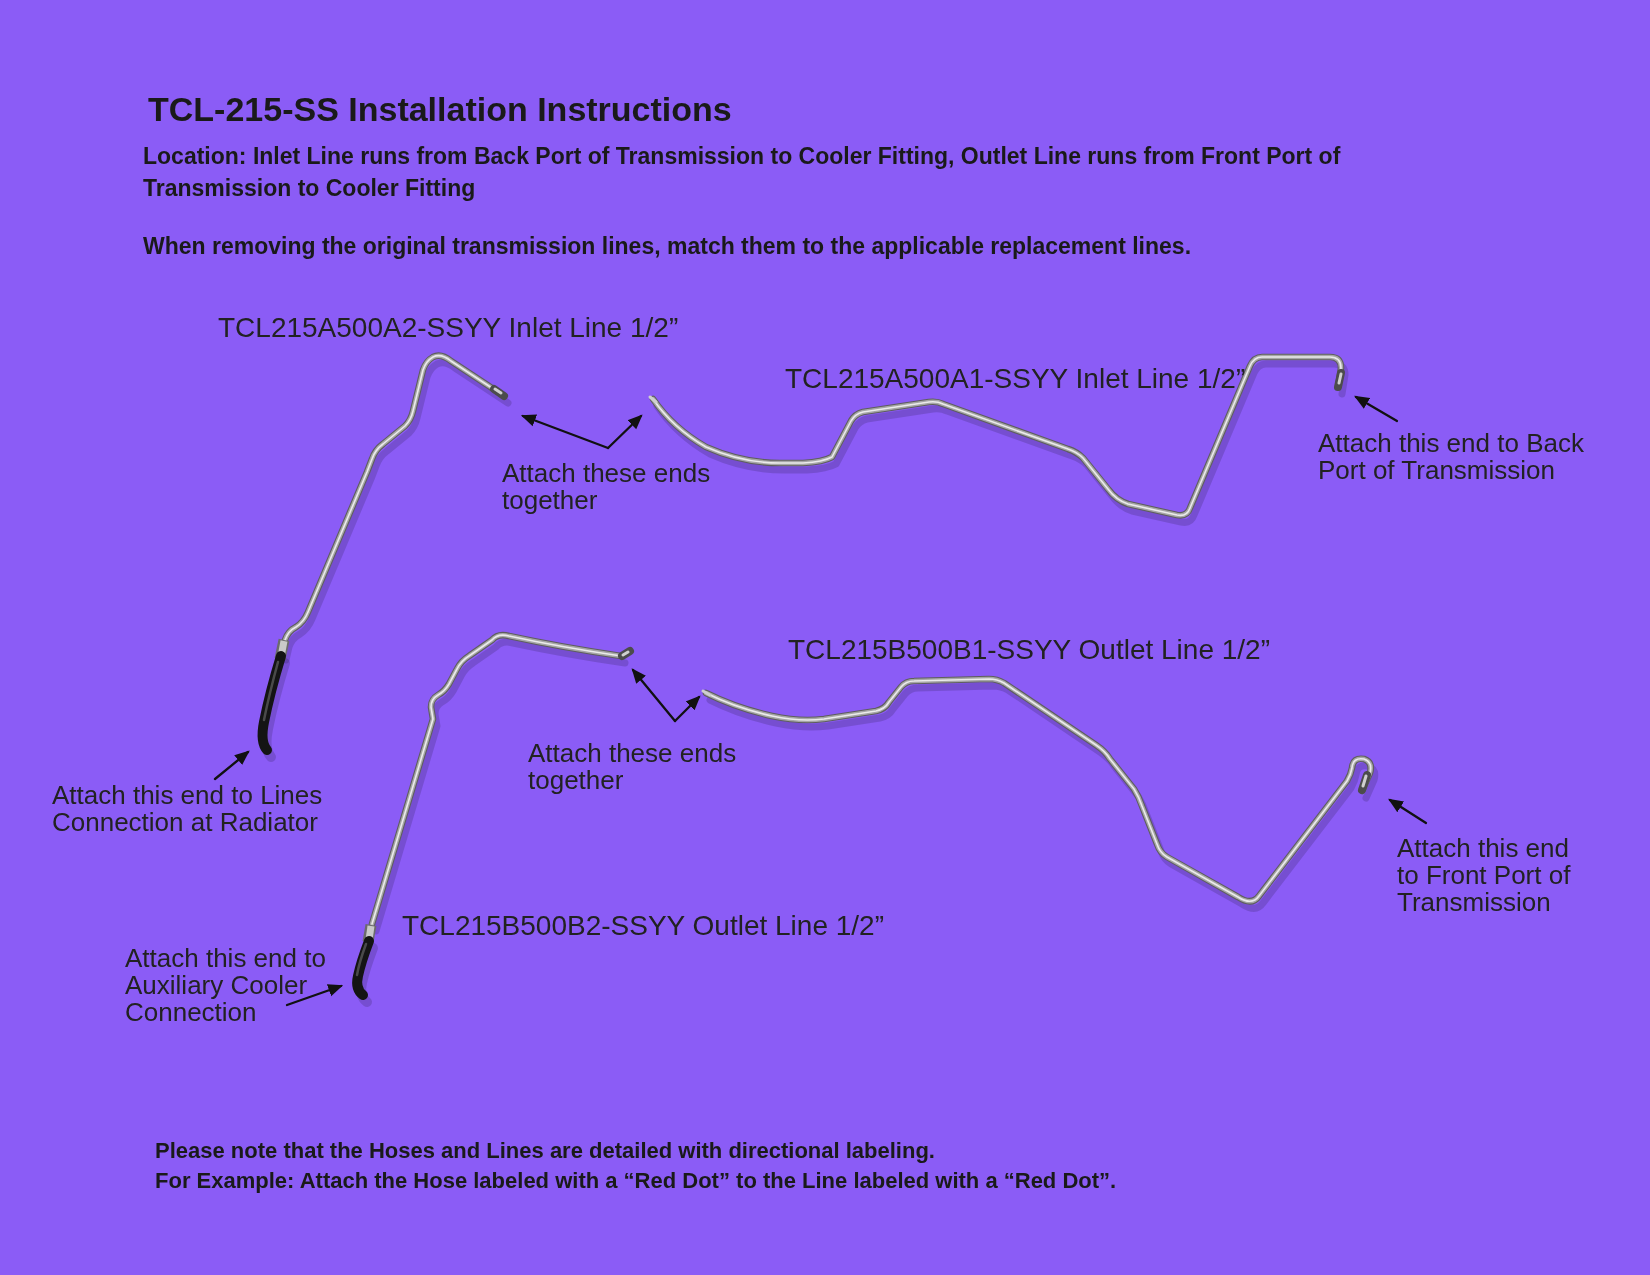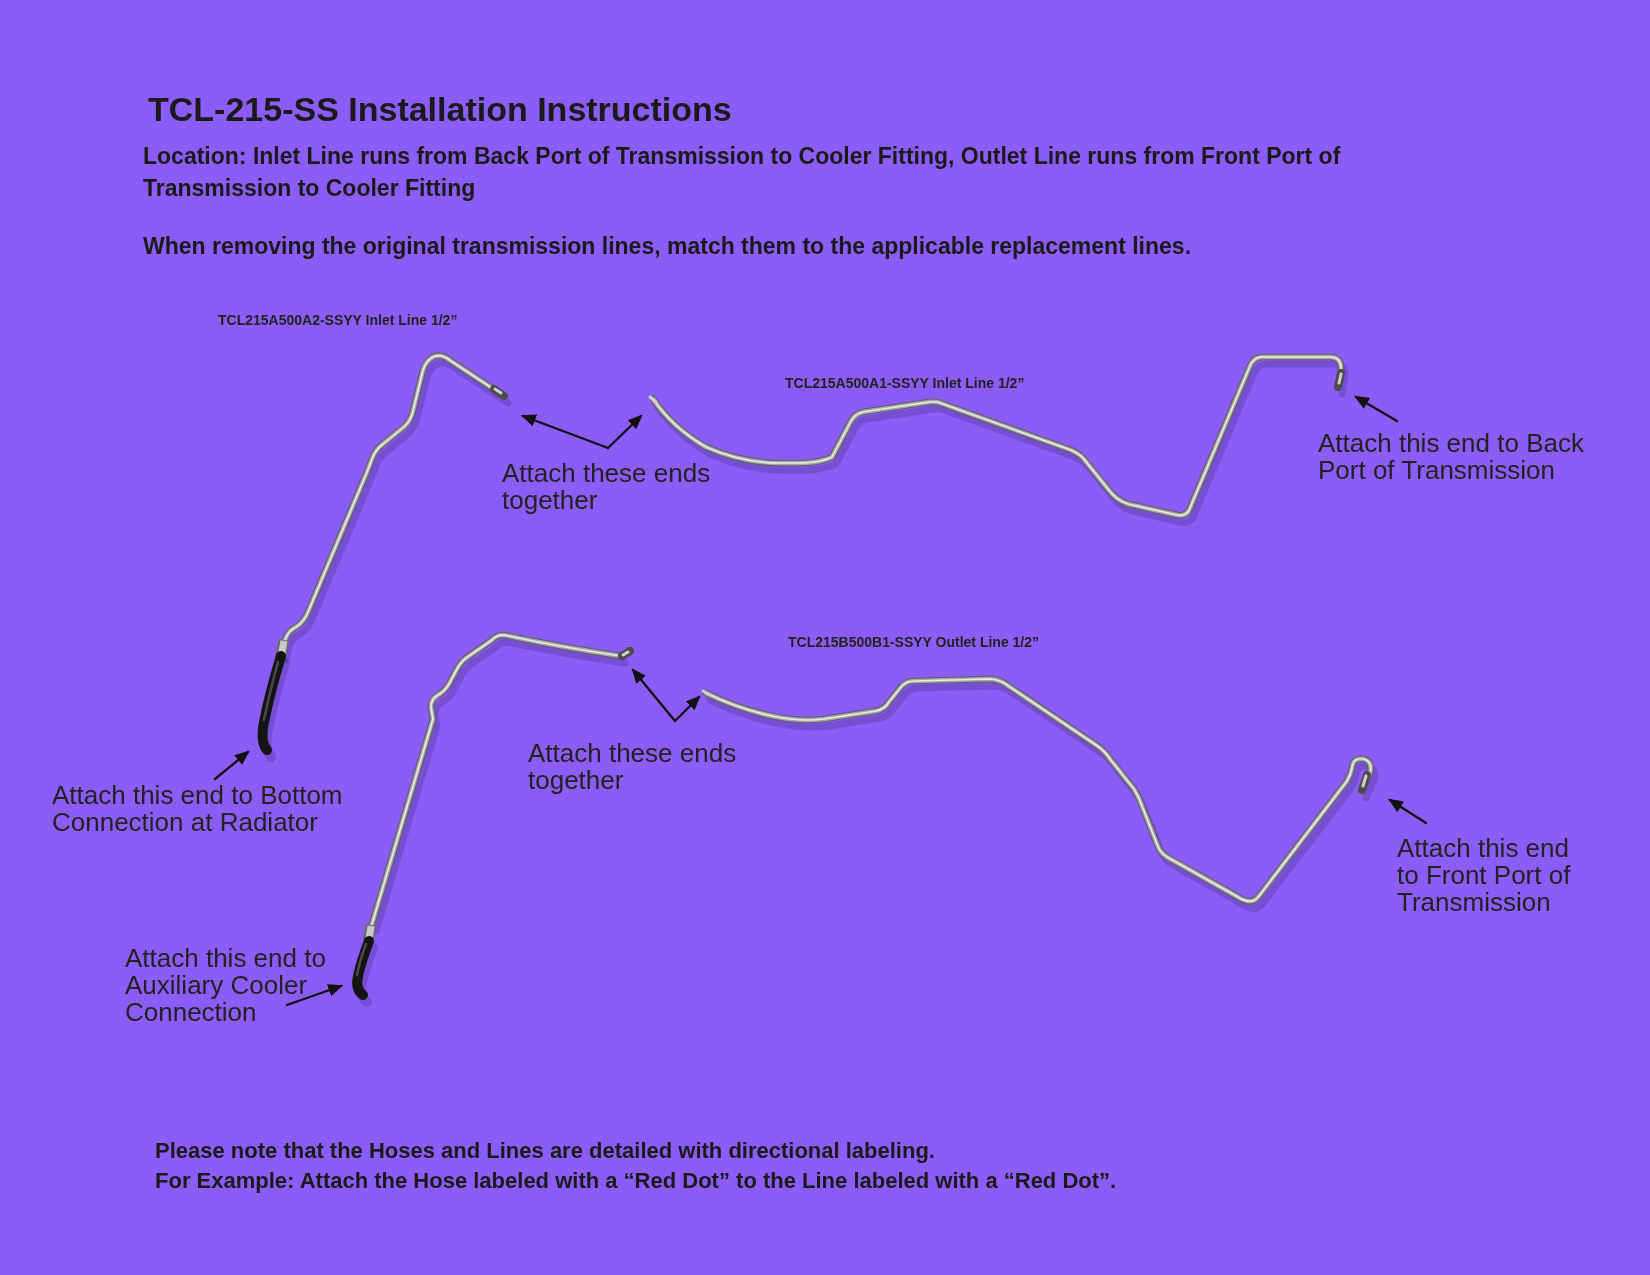--- a/index.html
+++ b/index.html
@@ -3,21 +3,21 @@
 <meta charset="utf-8">
 <style>
   html,body{margin:0;padding:0;background:#ffffff;}
   .page{
     position:relative;width:1650px;height:1275px;background:#8b5cf6;overflow:hidden;
     font-family:"Liberation Sans", sans-serif;color:#1a1a1a;
   }
   .txt{position:absolute;white-space:pre-line;}
   .title{font-size:34px;font-weight:bold;letter-spacing:0;}
   .para{font-size:23px;font-weight:bold;line-height:32px;}
-  .part-label{font-size:14px;font-weight:bold;color:#222;}
+  .part-label{font-size:28px;font-weight:normal;color:#222;}
   .ann{font-size:26px;font-weight:normal;line-height:27px;color:#222;}
   .note{font-size:22px;font-weight:bold;line-height:30px;}
   svg{position:absolute;left:0;top:0;pointer-events:none;}
   .shadow{fill:none;stroke:rgba(0,0,0,0.15);stroke-width:7;stroke-linecap:round;stroke-linejoin:round;}
   .t-dark{fill:none;stroke:var(--tube-dark,#5e5e5e);stroke-width:6.6;stroke-linecap:round;stroke-linejoin:round;}
   .t-mid{fill:none;stroke:var(--tube-mid,#a6a6a6);stroke-width:4.4;stroke-linecap:round;stroke-linejoin:round;}
   .t-hi{fill:none;stroke:var(--tube-hi,#ebebeb);stroke-width:1.6;stroke-linecap:round;stroke-linejoin:round;}
   .hose{fill:none;stroke:var(--hose,#141414);stroke-width:10;stroke-linecap:round;stroke-linejoin:round;}
   .hose-hi{fill:none;stroke:#4a4a4a;stroke-width:2.5;stroke-linecap:round;stroke-linejoin:round;}
   .ferrule-o{fill:none;stroke:#6b6b6b;stroke-width:11;stroke-linecap:butt;}
@@ -105,28 +105,29 @@
       <path class="arrow" d="M 287,1005 L 341,986" marker-end="url(#ah)"></path>
     </g>
   </svg>
 
   <div class="txt title" style="left:148px;top:90px;">TCL-215-SS Installation Instructions</div>
   <div class="txt para" style="left:143px;top:140px;">Location: Inlet Line runs from Back Port of Transmission to Cooler Fitting, Outlet Line runs from Front Port of
 Transmission to Cooler Fitting</div>
   <div class="txt para" style="left:143px;top:230px;">When removing the original transmission lines, match them to the applicable replacement lines.</div>
 
   <div class="txt part-label" style="left:218px;top:312px;">TCL215A500A2-SSYY Inlet Line 1/2”</div>
-  <div class="txt part-label" style="left:785px;top:375px;">TCL215A500A1-SSYY Inlet Line 1/2”</div>
+  <div class="txt part-label" style="left:785px;top:363px;">TCL215A500A1-SSYY Inlet Line 1/2”</div>
   <div class="txt part-label" style="left:788px;top:634px;text-align:right;">TCL215B500B1-SSYY Outlet Line 1/2”</div>
+  <div class="txt part-label" style="left:402px;top:910px;">TCL215B500B2-SSYY Outlet Line 1/2”</div>
 
   <div class="txt ann" style="left:502px;top:460px;">Attach these ends
 together</div>
   <div class="txt ann" style="left:1318px;top:430px;">Attach this end to Back
 Port of Transmission</div>
-  <div class="txt ann" style="left:52px;top:782px;">Attach this end to Bottom
+  <div class="txt ann" style="left:52px;top:782px;">Attach this end to Lines
 Connection at Radiator</div>
   <div class="txt ann" style="left:528px;top:740px;">Attach these ends
 together</div>
   <div class="txt ann" style="left:1357px;top:835px;margin-left:40px;">Attach this end
 to Front Port of
 Transmission</div>
   <div class="txt note" style="left:155px;top:1136px;">Please note that the Hoses and Lines are detailed with directional labeling.
 For Example: Attach the Hose labeled with a “Red Dot” to the Line labeled with a “Red Dot”.</div>
 
   <div class="txt ann" style="left:125px;top:945px;">Attach this end to

